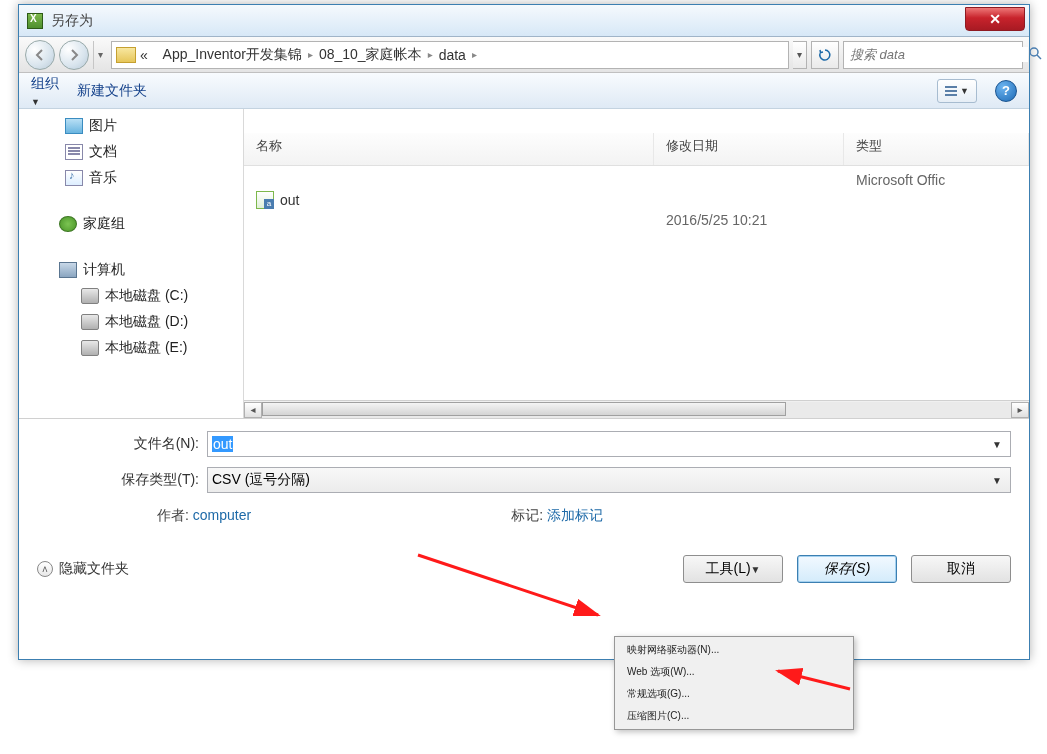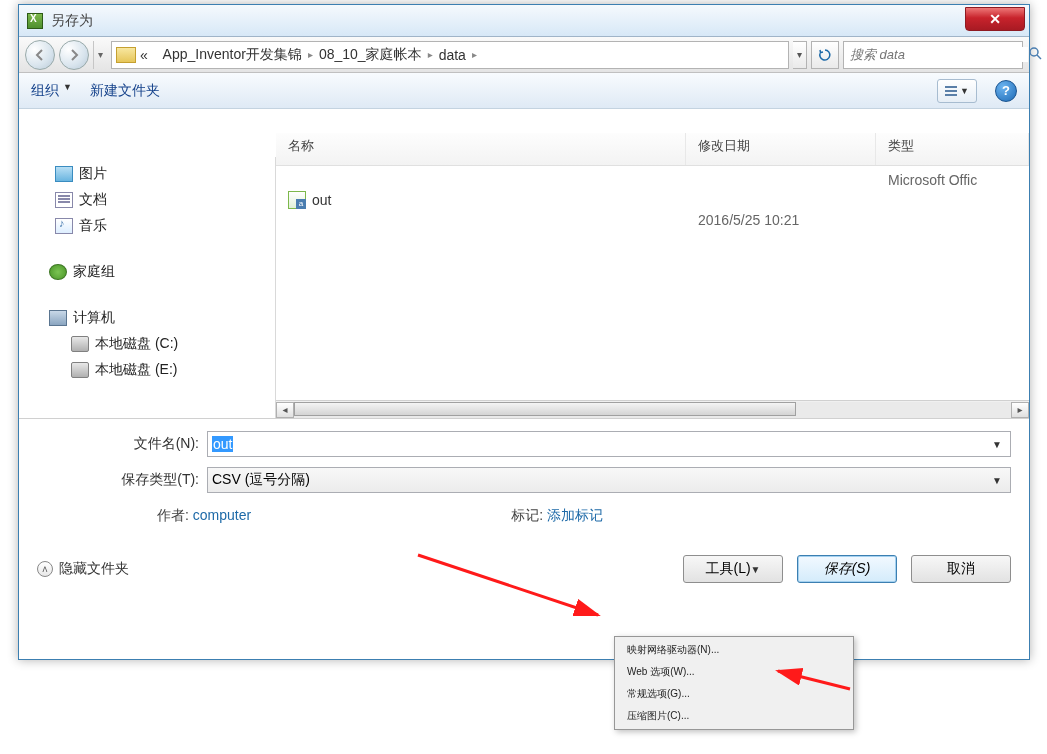--- a/index.html
+++ b/index.html
@@ -48,32 +48,32 @@
     .refresh-btn { width: 28px; height: 28px; border:1px solid #b3b3b3; background:linear-gradient(#fff,#eaeaea); display:flex;align-items:center;justify-content:center; color:#1e6aa8; font-size:14px; }
     .search-box { width: 180px; height: 28px; border: 1px solid #b3b3b3; background:#fff; display:flex; align-items:center; padding: 0 6px; }
     .search-box input { border:none; outline:none; flex:1; font-style:italic; color:#888; font-size:13px; }
     .search-box .mag { color:#4a7db0; font-size:14px; }
     
     .toolbar {
       display:flex; align-items:center; height: 36px;
       background: linear-gradient(#f8fbfe, #dfeaf5);
       border-bottom: 1px solid #c4d3e0; padding: 0 12px; gap: 18px;
     }
-    .toolbar .tbtn { font-size: 14px; color: #15428b; display:flex; align-items:flex-start; gap:4px; cursor:pointer; }
+    .toolbar .tbtn { font-size: 14px; color: #15428b; display:flex; align-items:flex-start; gap:4px; cursor:pointer;flex-direction:column; }
     .toolbar .tbtn .dd { font-size:9px; color:#333; }
     .toolbar .spacer { flex:1; }
     .view-btn { width:40px; height:24px; border:1px solid #a7bcd0; background:linear-gradient(#fff,#e6eef6); display:flex;align-items:center;justify-content:center; gap:3px; border-radius:3px; }
     .view-btn .bars { display:flex; flex-direction:column; gap:2px; }
     .view-btn .bars span { width:12px; height:2px; background:#5a7fa8; }
     .help-btn { width:22px; height:22px; border-radius:50%; background:radial-gradient(circle at 35% 30%,#6cb4f0,#1e6ab5); color:#fff; display:flex;align-items:center;justify-content:center; font-weight:bold; font-size:13px; border:1px solid #1a5490; }
     
     .main-area { display:flex; height: 310px; border-bottom:1px solid #d0d0d0; background:#fff; }
     .sidebar {
-      width: 257px; border-right: 1px solid #d9d9d9; overflow-y:auto;
-      padding: 4px 0; position:relative;margin-top:48px;
+      width: 225px; border-right: 1px solid #d9d9d9; overflow-y:auto;
+      padding: 4px 10px; position:relative;
     }
     .sidebar::-webkit-scrollbar { width: 16px; }
     .sidebar::-webkit-scrollbar-track { background:#f0f0f0; border-left:1px solid #d0d0d0; }
     .sidebar::-webkit-scrollbar-thumb { background:linear-gradient(90deg,#e8e8e8,#c8c8c8); border:1px solid #a0a0a0; border-radius:2px; }
     .side-item { display:flex; align-items:center; padding: 4px 8px 4px 36px; font-size:14px; color:#222; gap:6px; cursor:pointer; }
     .side-item.level2 { padding-left: 52px; }
     .side-item .icn { width:18px; height:16px; flex-shrink:0; }
     .icn.pic { background: linear-gradient(#b8dff5,#6ab5e0); border:1px solid #3a8cc0; }
     .icn.doc { background: #fff; border:1px solid #88a; position:relative; }
     .icn.doc::after{content:"";position:absolute;top:2px;left:2px;right:2px;height:2px;background:#88a;box-shadow:0 3px 0 #88a,0 6px 0 #88a;}
@@ -228,20 +228,24 @@
           <span>家庭组</span>
         </div>
       <div style="height:20px;"></div>
       <div class="side-item" style="padding-left:30px">
           <div class="icn computer"></div>
           <span>计算机</span>
         </div>
       <div class="side-item level2">
           <div class="icn disk"></div>
           <span>本地磁盘 (C:)</span>
+        </div>
+      <div class="side-item level2">
+          <div class="icn disk"></div>
+          <span>本地磁盘 (D:)</span>
         </div>
       <div class="side-item level2">
           <div class="icn disk"></div>
           <span>本地磁盘 (E:)</span>
         </div>
     </div>
     <div class="file-area">
       <div class="file-header">
         <div class="fh-col fh-name">名称</div>
         <div class="fh-col fh-date">修改日期</div>

